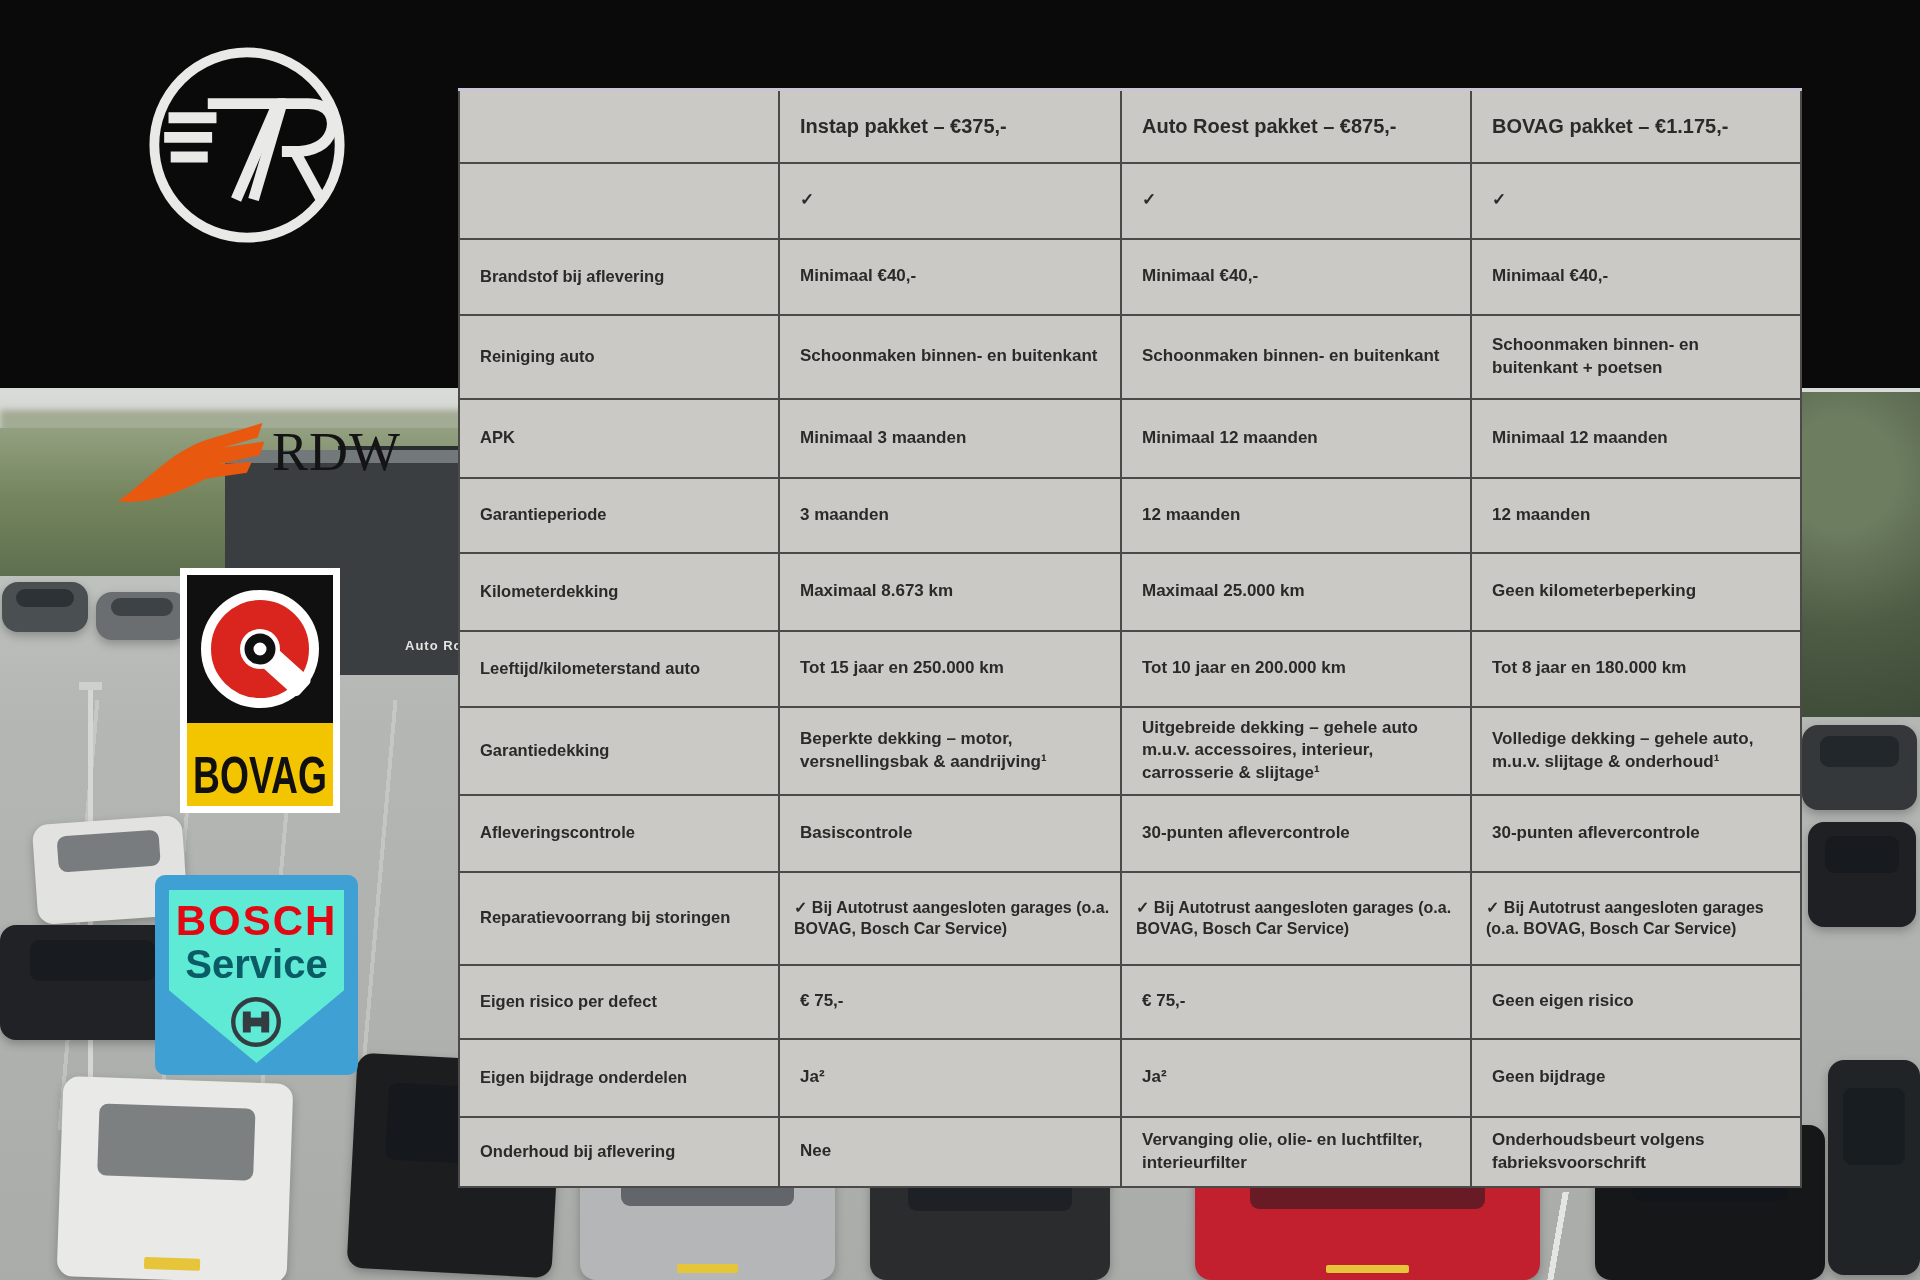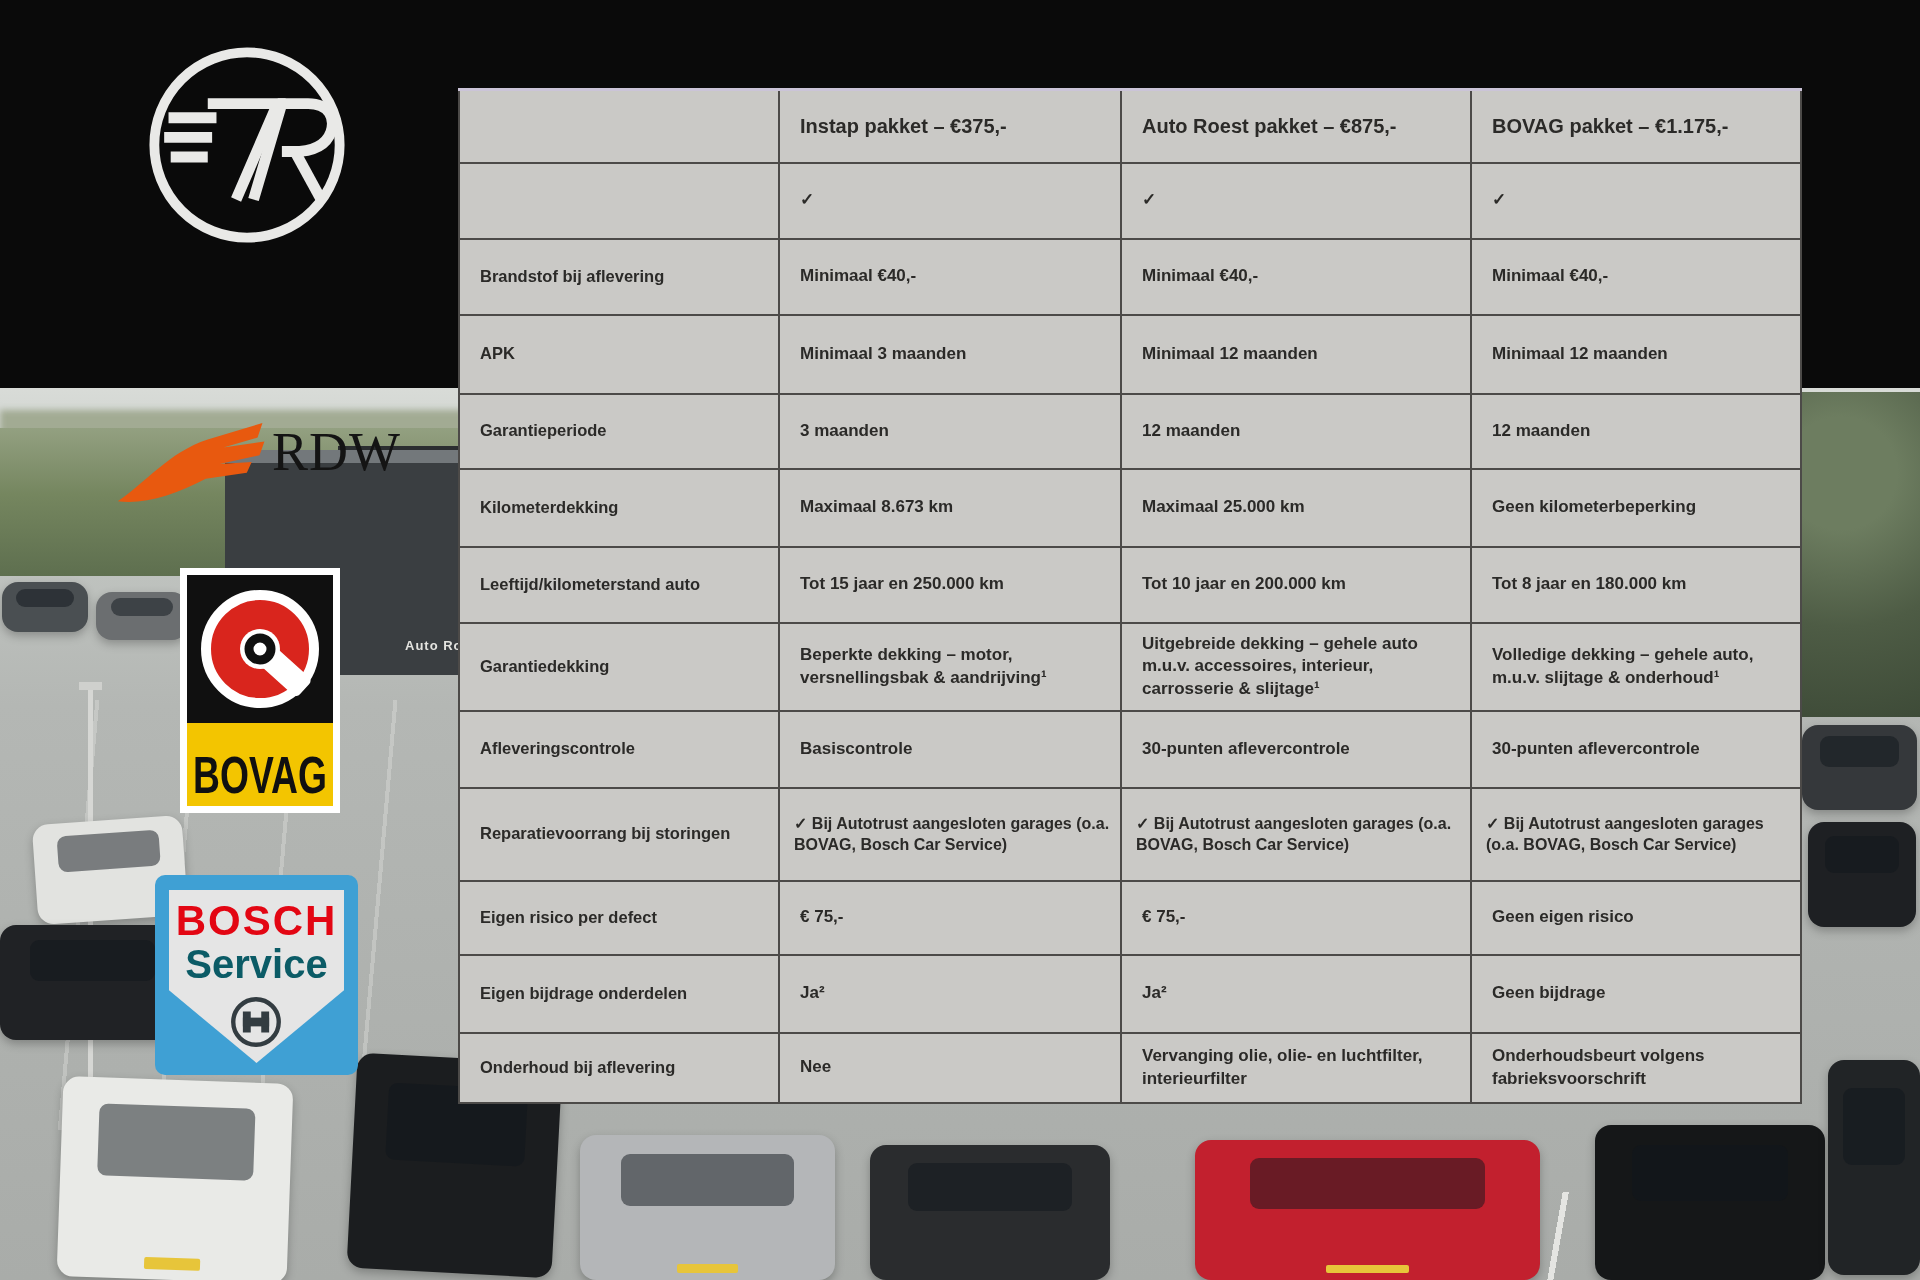--- a/index.html
+++ b/index.html
@@ -44,21 +44,21 @@
   
   .rdw{position:absolute;left:112px;top:415px;width:295px;height:100px;}
   .rdw-wing{position:absolute;left:0;top:6px;width:165px;height:88px;}
   .rdw-text{position:absolute;left:160px;top:6px;font-family:"Liberation Serif",serif;
     font-size:54px;color:#141414;letter-spacing:1px;}
 
   .bovag{position:absolute;left:180px;top:568px;width:160px;height:245px;}
 
   .bosch{position:absolute;left:155px;top:875px;width:203px;height:200px;
     background:#3fa0d4;border-radius:10px;}
-  .bosch-shield{position:absolute;left:14px;top:15px;width:175px;height:173px;background:#e5e5e5;
+  .bosch-shield{position:absolute;left:14px;top:15px;width:175px;height:173px;background:#5eead4;
     clip-path:polygon(0 0,100% 0,100% 58%,50% 100%,0 58%);text-align:center;}
   .bosch-word{display:block;margin-top:10px;font-size:42px;font-weight:bold;
     color:#e30613;letter-spacing:2px;line-height:1.0;}
   .bosch-service{display:block;margin-top:2px;font-size:40px;font-weight:bold;
     color:#0b5b66;line-height:1.0;}
   .bosch-armature{position:absolute;left:59px;top:104px;width:56px;height:56px;}
 
   
   :root{--cellbg:#cac9c6;--grid:#4c4a48;--txt:#2b2a28;--topline:#cbc4d8;}
   table.pkg{position:absolute;left:458px;top:88px;width:1342px;table-layout:fixed;
@@ -173,20 +173,26 @@
           <td>✓</td>
           <td>✓</td>
           <td>✓</td>
         </tr>
         <tr style="height: 76px; border-radius: 23px;">
           <td class="lbl">Brandstof bij aflevering</td>
           <td>Minimaal €40,-</td>
           <td>Minimaal €40,-</td>
           <td>Minimaal €40,-</td>
         </tr>
+        <tr style="height: 84px;">
+          <td class="lbl">Reiniging auto</td>
+          <td>Schoonmaken binnen- en buitenkant</td>
+          <td>Schoonmaken binnen- en buitenkant</td>
+          <td>Schoonmaken binnen- en buitenkant + poetsen</td>
+        </tr>
         <tr style="height: 79px;">
           <td class="lbl">APK</td>
           <td>Minimaal 3 maanden</td>
           <td>Minimaal 12 maanden</td>
           <td>Minimaal 12 maanden</td>
         </tr>
         <tr style="height: 75px; border-radius: 9px;">
           <td class="lbl">Garantieperiode</td>
           <td>3 maanden</td>
           <td>12 maanden</td>

